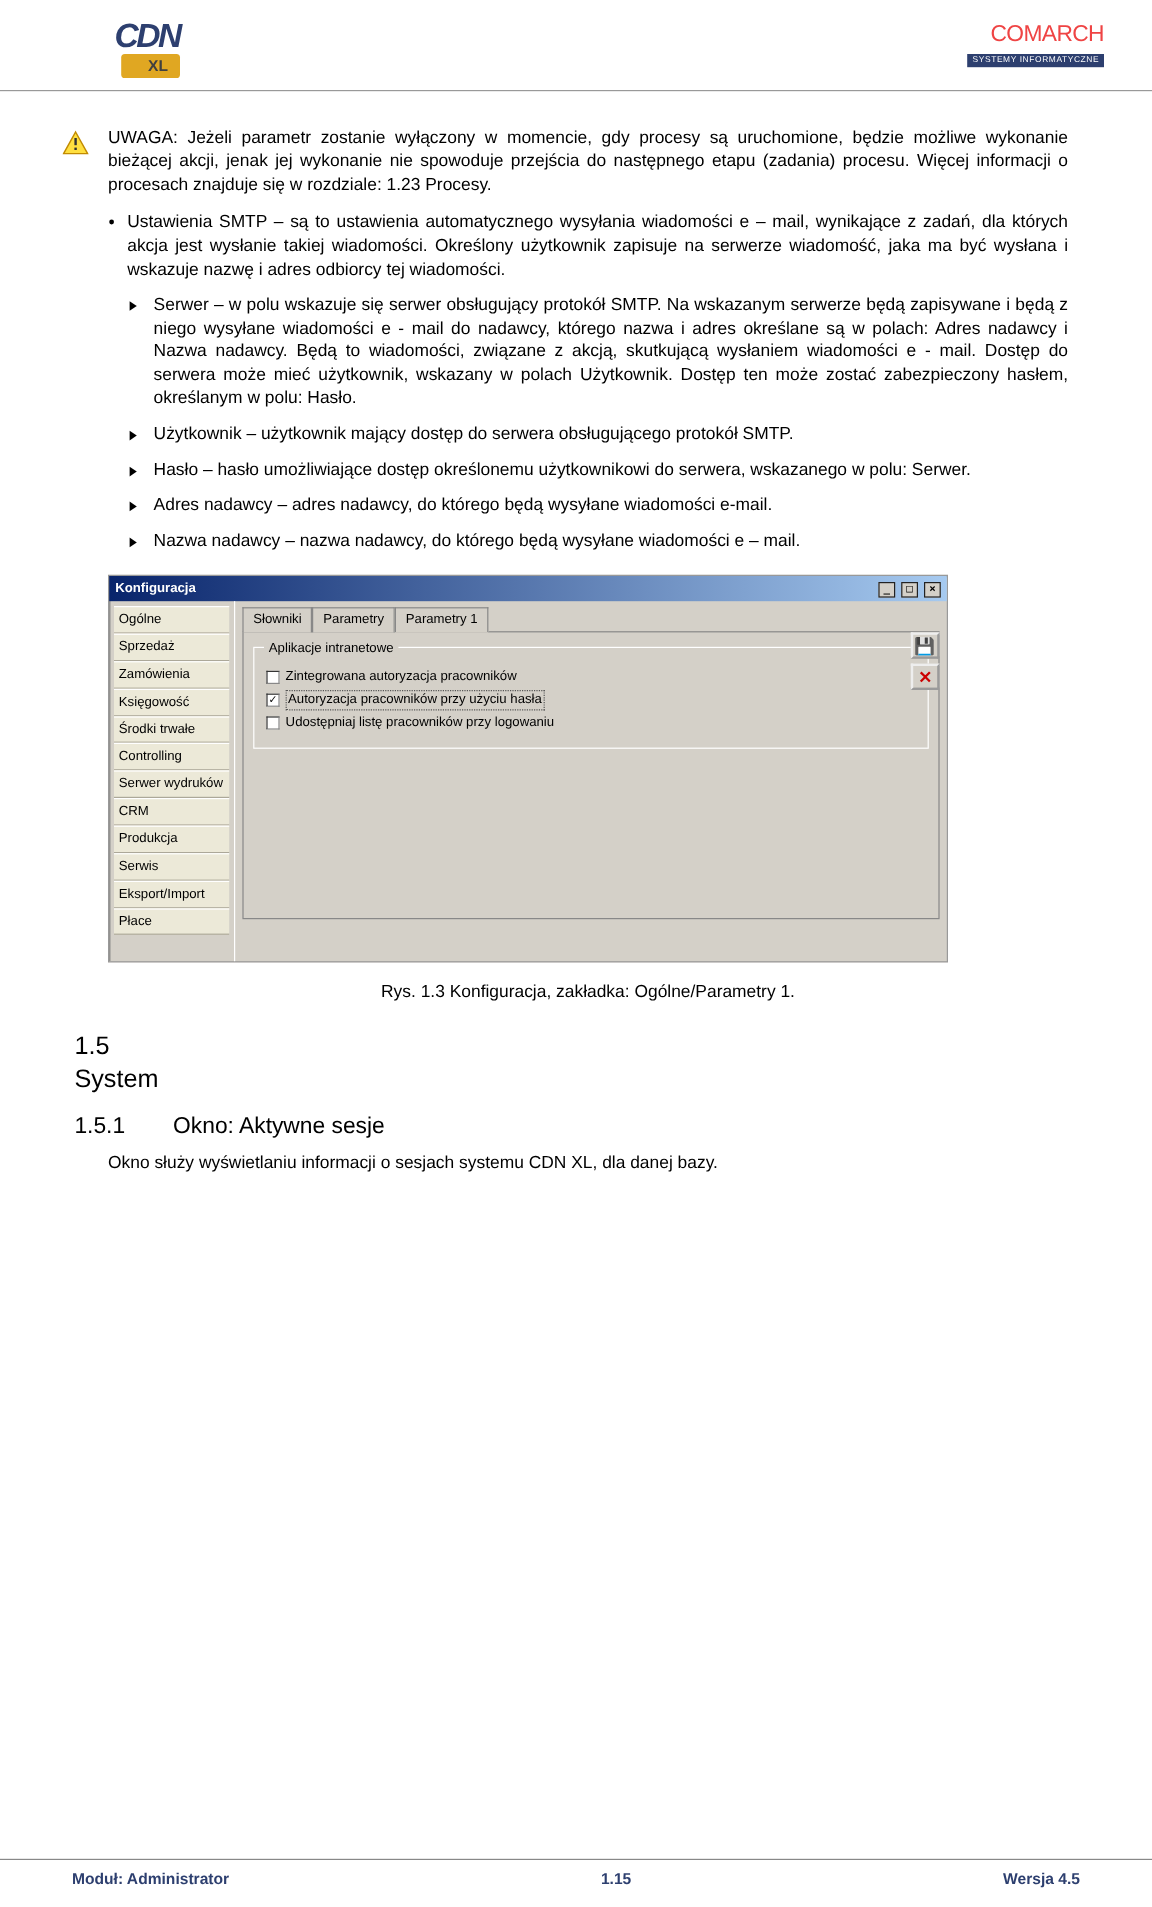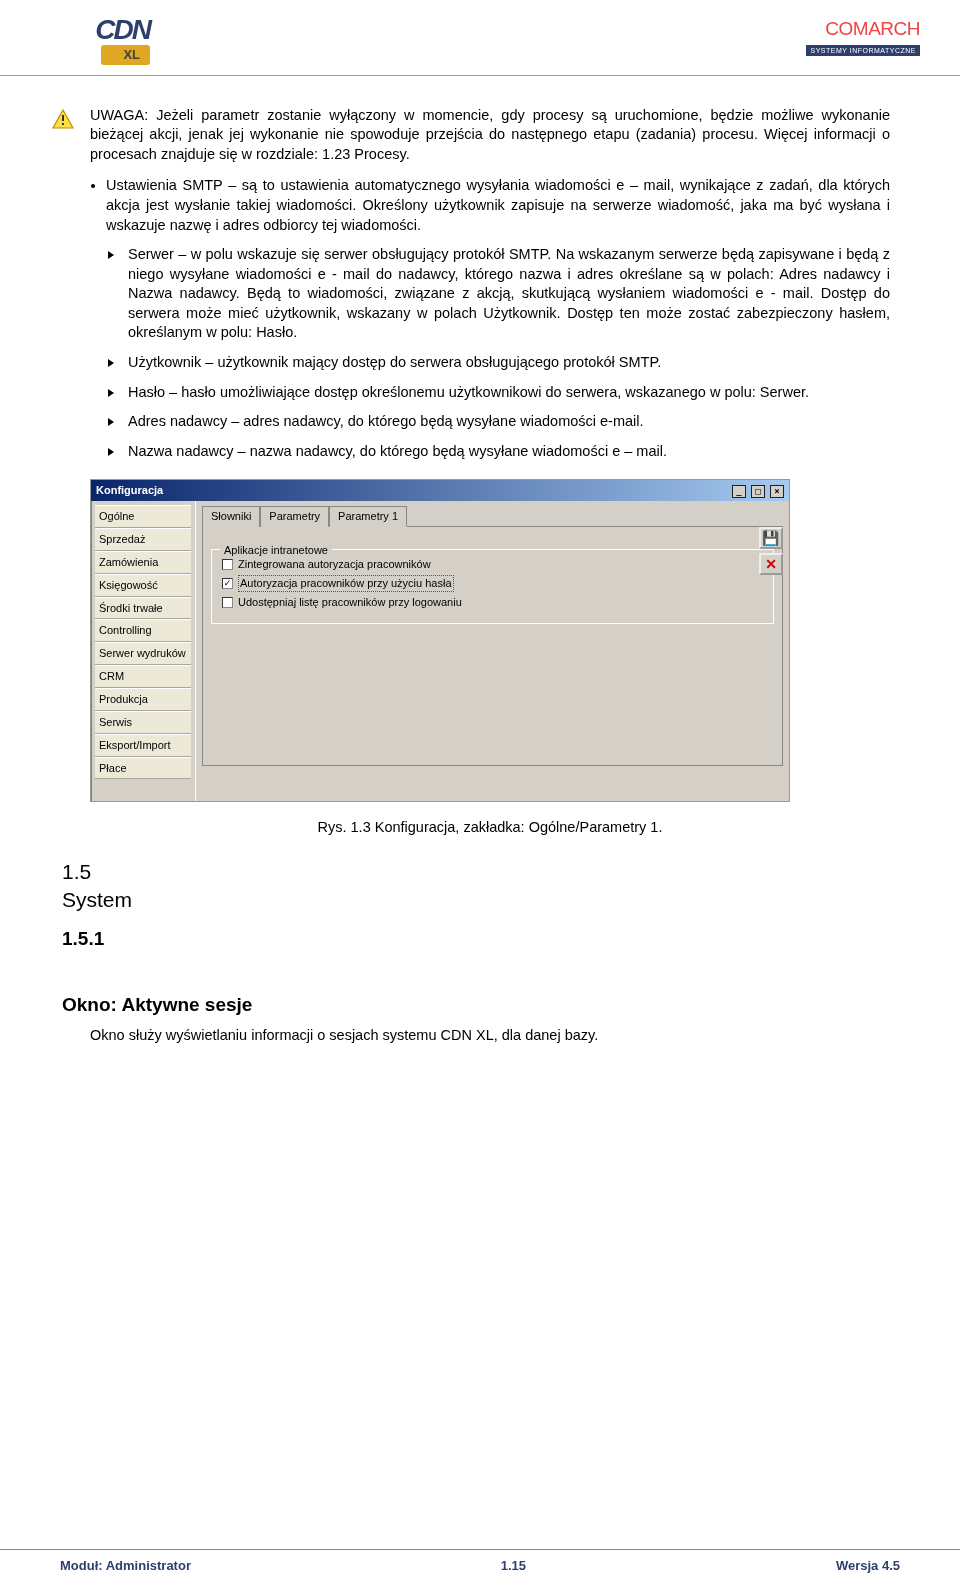--- a/index.html
+++ b/index.html
@@ -170,22 +170,22 @@
   }
   .ss-tab.active { background: #d4d0c8; border-bottom: 1px solid #d4d0c8; z-index: 2; }
   .ss-panel {
     border: 1px solid #888;
     background: #d4d0c8;
     padding: 6px 8px 12px 8px;
     min-height: 240px;
   }
   .ss-group {
     border: 1px groove #fff;
-    padding: 4px 10px 10px;
-    margin-top: 16px;
+    padding: 14px 10px 10px;
+    margin-top: 6px;
     position: relative;
   }
   .ss-group-label {
     position: absolute;
     top: -7px; left: 8px;
     background: #d4d0c8;
     padding: 0 4px;
     font-size: 11px;
   }
   .ss-check {
@@ -227,26 +227,25 @@
     margin: 16px 0 20px;
   }
   h2.sec {
     font-weight: normal;
     font-size: 21px;
     margin: 18px 0 12px -28px;
     display: flex;
     flex-direction: column;
   }
   h3.sub {
-    font-weight: bold;
+    font-weight: normal;
     font-size: 19px;
     margin: 12px 0 8px -28px;
     display: flex;
     gap: 40px;
-    flex-direction: column;
   }
   .footer {
     position: absolute;
     bottom: 16px;
     left: 0; right: 0;
     border-top: 1px solid #888;
     padding: 8px 60px 0;
     display: flex;
     justify-content: space-between;
     font-size: 13px;

